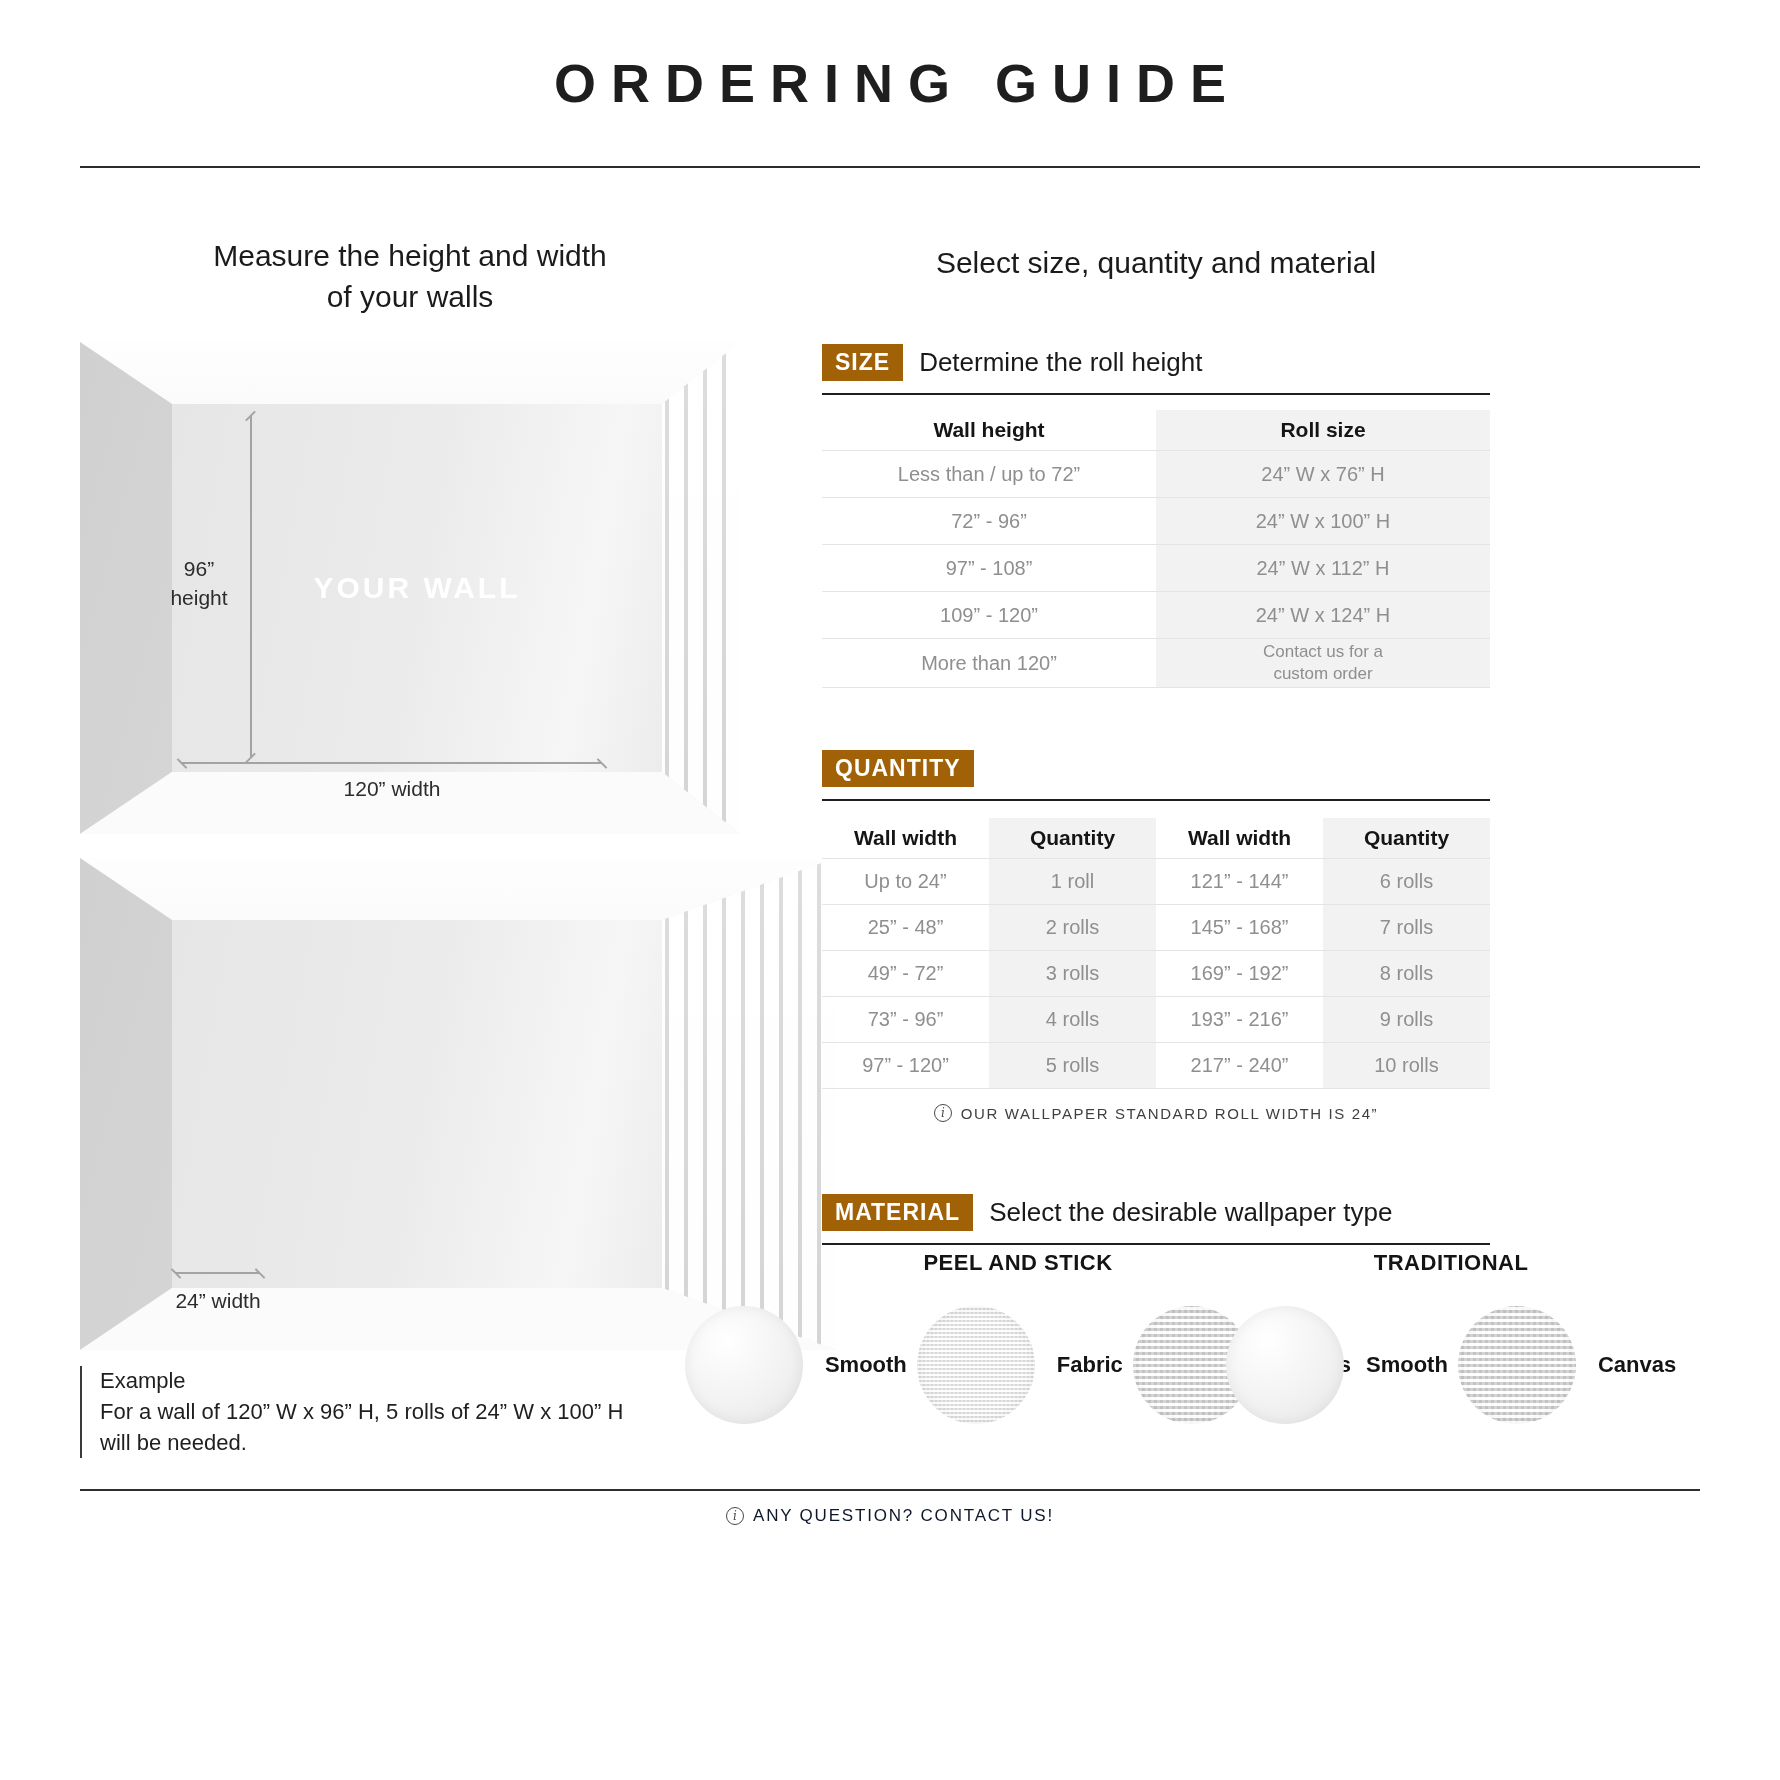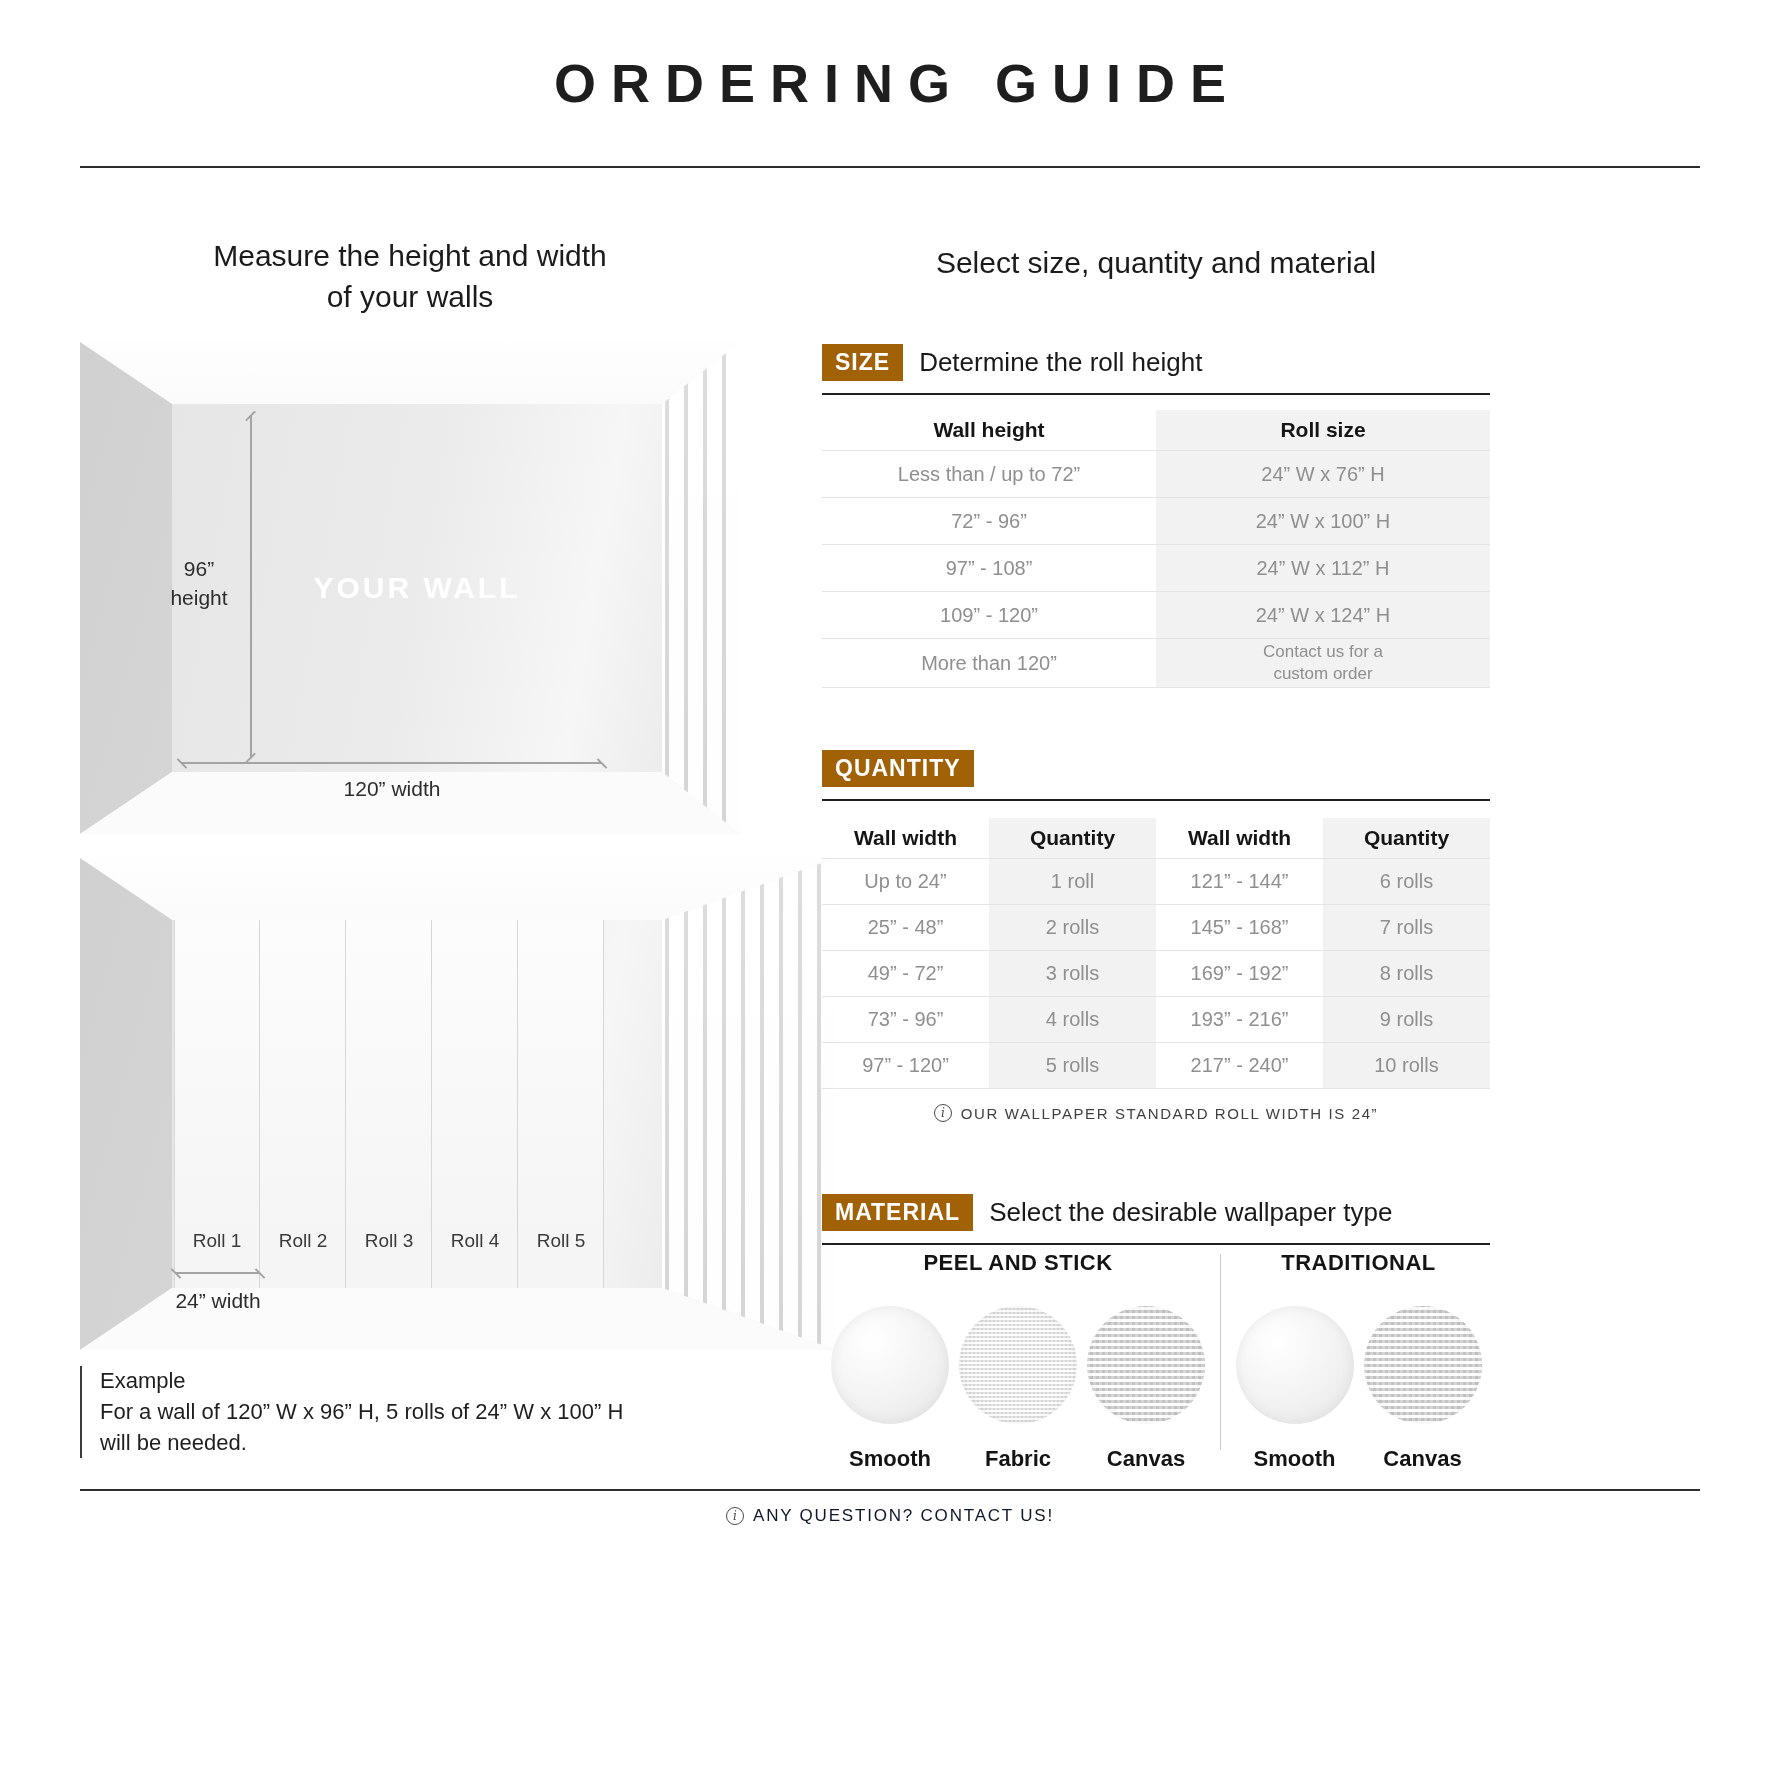--- a/index.html
+++ b/index.html
@@ -103,21 +103,21 @@
     display: inline-flex; align-items: center; justify-content: center;
     font-size: 12px; color: #4a4a4a; flex: 0 0 auto; font-family: "DejaVu Serif", serif; font-style: italic;
   }
 
   .material-row { position: absolute; top: 1250px; left: 0; width: 100%; display: flex; }
   .mat-group { display: flex; flex-direction: column; align-items: center; }
   .g1 { width: 392px; } .g2 { flex: 1; }
   .mat-divider { width: 1px; background: #c9c9c9; height: 196px; margin: 4px 6px 0 6px; }
   .mat-title { font-size: 22px; font-weight: bold; letter-spacing: 0.5px; color: #141414; margin-bottom: 30px; }
   .swatch-row { display: flex; gap: 10px; }
-  .swatch-item { display: flex; flex-direction: column; align-items: center; gap: 22px; }
+  .swatch-item { display: flex; flex-direction: row; align-items: center; gap: 22px; }
   .swatch { width: 118px; height: 118px; border-radius: 50%; box-shadow: inset 0 0 14px rgba(0,0,0,0.06); }
   .swatch-smooth { background: radial-gradient(circle at 35% 30%, #ffffff 0%, #f2f2f2 55%, #e4e4e4 100%); }
   .swatch-fabric {
     background-color: #f3f3f3;
     background-image:
       repeating-linear-gradient(0deg,  rgba(255,255,255,0.9) 0 2px, rgba(205,205,205,0.5) 2px 4px),
       repeating-linear-gradient(90deg, rgba(255,255,255,0.9) 0 2px, rgba(208,208,208,0.5) 2px 4px);
   }
   .swatch-canvas {
     background-color: #ededed;
@@ -159,37 +159,20 @@
       <div class="measure-label width-label">120” width</div>
     </div>
 
     <div class="room room2">
       <div class="layer ceiling"></div>
       <div class="layer left-wall"></div>
       <div class="layer window-wall"></div>
       <div class="layer window-panes"></div>
       <div class="layer floor"></div>
       <div class="back-wall"></div>
-      <div class="panels">
-        <div class="panel">
-          <span class="roll-label">Roll 1</span>
-        </div>
-        <div class="panel">
-          <span class="roll-label">Roll 2</span>
-        </div>
-        <div class="panel">
-          <span class="roll-label">Roll 3</span>
-        </div>
-        <div class="panel">
-          <span class="roll-label">Roll 4</span>
-        </div>
-        <div class="panel">
-          <span class="roll-label">Roll 5</span>
-        </div>
-      </div>
       <div class="measure-h m2"></div>
       <div class="measure-label roll-width-label">24” width</div>
     </div>
 
     <div class="example pre">Example
 For a wall of 120” W x 96” H, 5 rolls of 24” W x 100” H
 will be needed.</div>
   </div>
 
   <div class="right-col">

